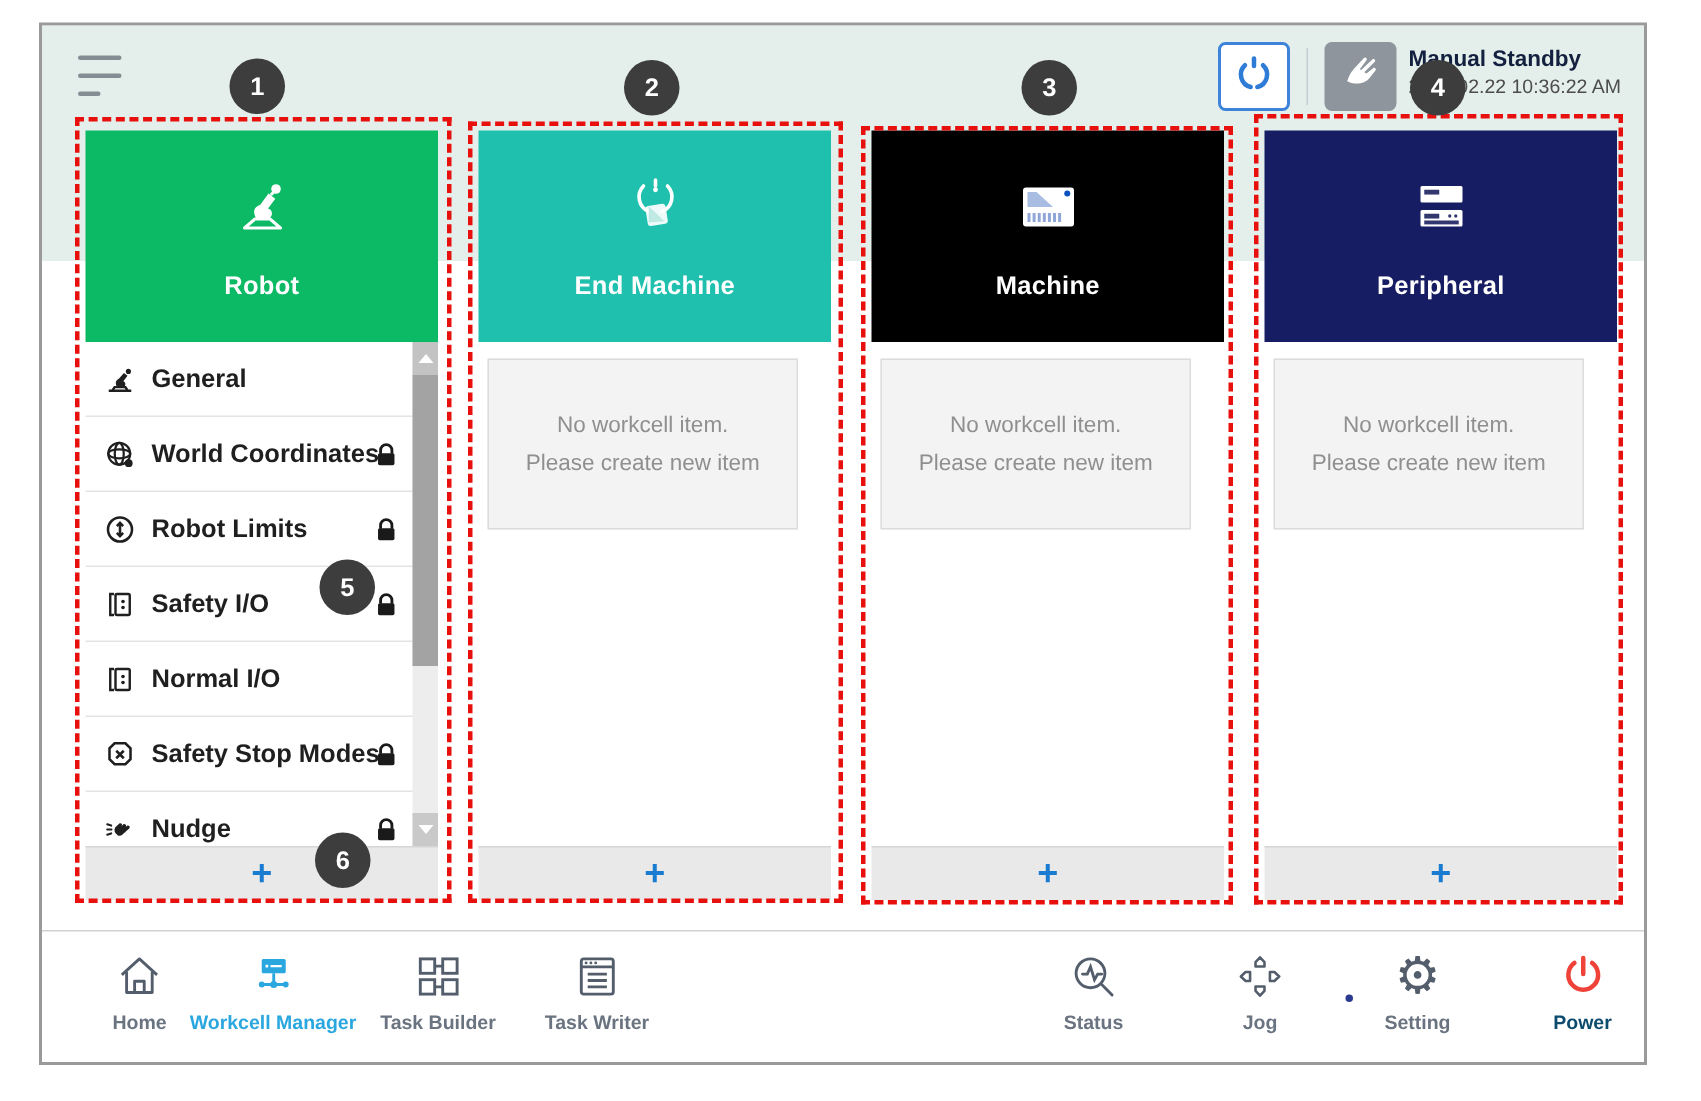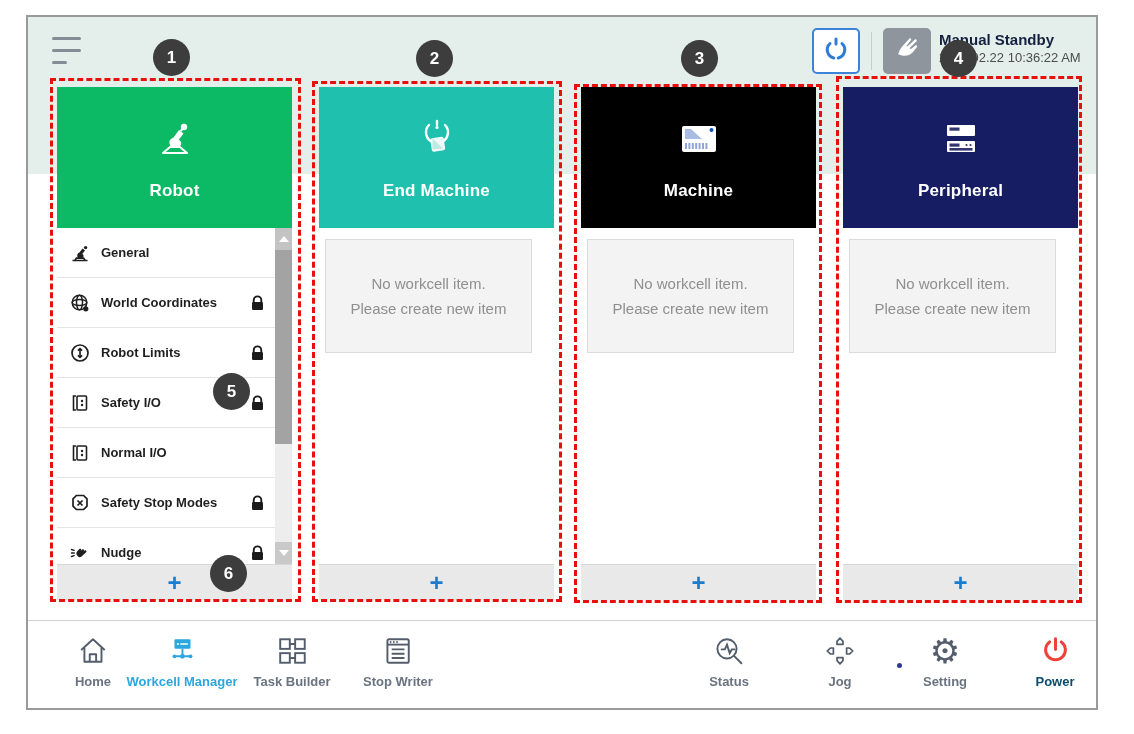--- a/index.html
+++ b/index.html
@@ -36,21 +36,21 @@
   .col-body { position:absolute; left:0; top:141px; width:235px; height:336px; background:#fff; overflow:hidden; }
   .col-footer { position:absolute; left:0; top:477px; width:235px; height:36px; background:#e9e9e9;
                 border-top:1px solid #d6d6d6; display:flex; align-items:center; justify-content:center;
                 color:#1a7cd0; font-size:24px; font-weight:bold; cursor:pointer; line-height:1; }
 
   
   .wc-list { position:absolute; inset:0; }
   .wc-row { position:relative; height:50px; display:flex; align-items:center; padding-left:8px;
             border-bottom:1px solid #e4e4e4; background:#fff; cursor:pointer; }
   .wc-row .ic { width:30px; display:flex; justify-content:center; }
-  .wc-row .lbl { font-size:13px; font-weight:bold; color:#1f1f1f; margin-left:6px; white-space:nowrap; }
+  .wc-row .lbl { font-size:17px; font-weight:bold; color:#1f1f1f; margin-left:6px; white-space:nowrap; }
   .wc-row .lock { position:absolute; right:26px; top:17px; }
 
   
   .sbar { position:absolute; right:0; top:0; width:17px; height:336px; background:#ededed; }
   .sbar .btn-up, .sbar .btn-dn { position:absolute; left:0; width:17px; height:22px; background:#c3c3c3;
           display:flex; align-items:center; justify-content:center; cursor:pointer; }
   .sbar .btn-up{ top:0; } .sbar .btn-dn{ bottom:0; background:#c9c9c9; }
   .tri-up { width:0; height:0; border-left:5px solid transparent; border-right:5px solid transparent; border-bottom:6px solid #fff; }
   .tri-dn { width:0; height:0; border-left:5px solid transparent; border-right:5px solid transparent; border-top:6px solid #fff; }
   .sbar .thumb { position:absolute; left:0; top:22px; width:17px; height:194px; background:#a3a3a3; cursor:grab; }
@@ -389,21 +389,21 @@
       <div class="nico">
         <svg width="32" height="32" viewBox="0 0 30 30" fill="none" stroke="#535d6b" stroke-width="1.8">
           <rect x="5" y="4" width="20" height="22" rx="1.5"></rect>
             <path d="M5 9h20"></path>
           <circle cx="8" cy="6.5" r="0.9" fill="#535d6b" stroke="none"></circle>
             <circle cx="11" cy="6.5" r="0.9" fill="#535d6b" stroke="none"></circle>
             <circle cx="14" cy="6.5" r="0.9" fill="#535d6b" stroke="none"></circle>
           <path d="M9 13.5h12M9 17.5h12M9 21.5h12"></path>
         </svg>
       </div>
-      <div class="nlbl">Stop Writer</div>
+      <div class="nlbl">Task Writer</div>
     </div>
 
     <div class="nav-item" style="left:701px;">
       <div class="nico">
         <svg width="32" height="32" viewBox="0 0 30 30" fill="none" stroke="#535d6b" stroke-width="1.8" stroke-linecap="round">
           <circle cx="13" cy="13" r="9"></circle>
           <path d="M8 13.5h3l2-4.5 2.5 8 2-3.5h2.5"></path>
           <path d="M20 20l6.5 6.5"></path>
         </svg>
       </div>

